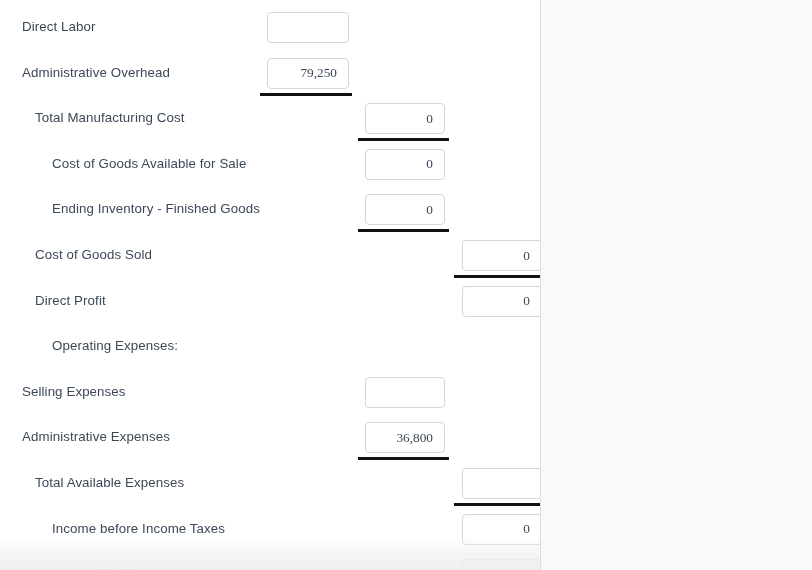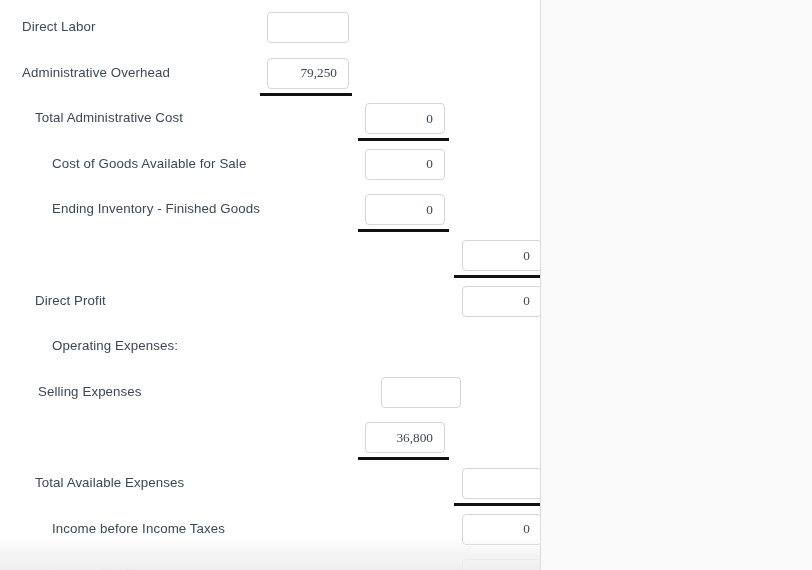--- a/index.html
+++ b/index.html
@@ -129,61 +129,63 @@
         </div>
       </div>
       <div class="row" style="top: 49.6px;">
         <div class="label ind1">Administrative Overhead</div>
         <div class="cell col1">
           <input type="text" class="field" placeholder="" value="79,250" style="">
           <span class="rule"></span>
         </div>
       </div>
       <div class="row" style="top: 95.2px;">
-        <div class="label ind2">Total Administrative Cost</div>
+        <div class="label ind2">Total Manufacturing Cost</div>
         <div class="cell col2">
           <input type="text" class="field" placeholder="" value="0" style="">
           <span class="rule"></span>
         </div>
       </div>
       <div class="row" style="top: 140.8px;">
         <div class="label ind0">Cost of Goods Available for Sale</div>
         <div class="cell col2">
           <input type="text" class="field" placeholder="" value="0" style="">
         </div>
       </div>
       <div class="row" style="top: 186.4px;">
         <div class="label ind0">Ending Inventory - Finished Goods</div>
         <div class="cell col2">
           <input type="text" class="field" placeholder="" value="0" style="">
           <span class="rule"></span>
         </div>
       </div>
       <div class="row" style="top: 232px;">
+        <div class="label ind2">Cost of Goods Sold</div>
         <div class="cell col3">
           <input type="text" class="field" placeholder="" value="0" style="">
           <span class="rule"></span>
         </div>
       </div>
       <div class="row" style="top: 277.6px;">
         <div class="label ind2">Direct Profit</div>
         <div class="cell col3">
           <input type="text" class="field" placeholder="" value="0" style="">
         </div>
       </div>
       <div class="row" style="top: 323.2px;">
         <div class="label ind0">Operating Expenses:</div>
       </div>
-      <div class="row" style="top: 368.8px; margin-left: 16px;">
+      <div class="row" style="top: 368.8px;">
         <div class="label ind1">Selling Expenses</div>
         <div class="cell col2">
           <input type="text" class="field" placeholder="" style="">
         </div>
       </div>
       <div class="row" style="top: 414.4px;">
+        <div class="label ind1">Administrative Expenses</div>
         <div class="cell col2">
           <input type="text" class="field" placeholder="" value="36,800" style="">
           <span class="rule"></span>
         </div>
       </div>
       <div class="row" style="top: 460px;">
         <div class="label ind2">Total Available Expenses</div>
         <div class="cell col3">
           <input type="text" class="field" placeholder="" style="">
           <span class="rule"></span>

